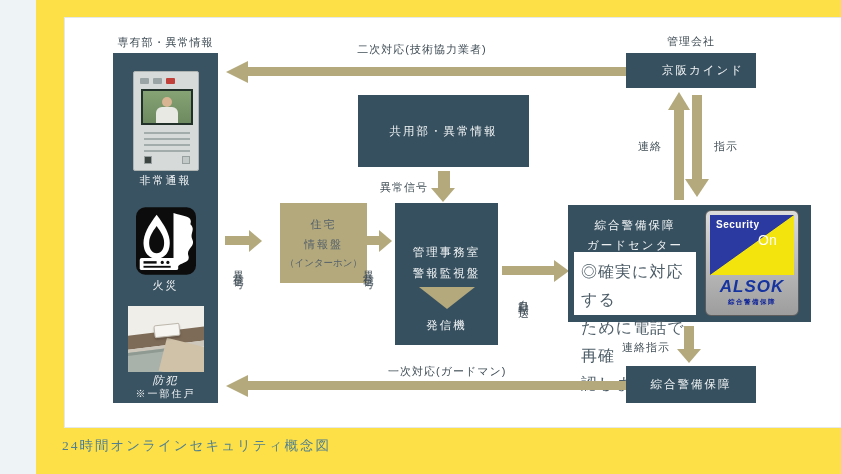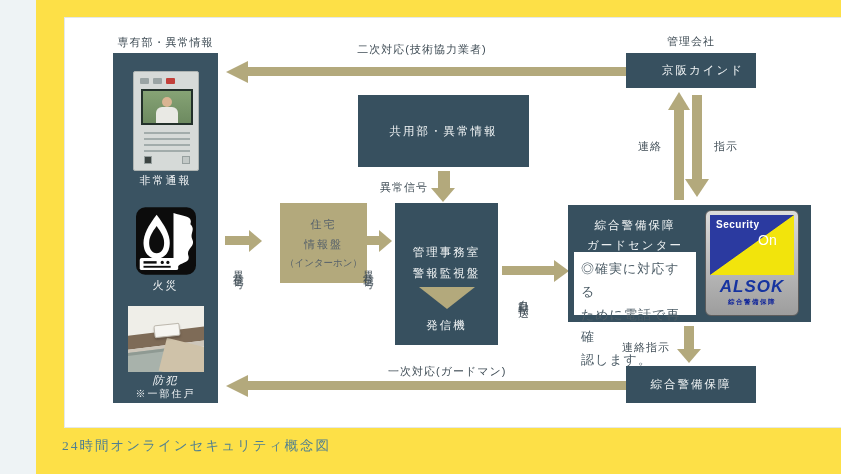--- a/index.html
+++ b/index.html
@@ -68,21 +68,21 @@
     display:flex; flex-direction:column; align-items:center; justify-content:center; gap:5px; color:#55606a; }
   .khaki-box .kl { font-size:11px; letter-spacing:2px; }
   .khaki-box .kl.small { font-size:9.5px; letter-spacing:0; }
 
   
   .kanri-tri { position:absolute; left:50%; transform:translateX(-50%); top:84px; width:0; height:0;
     border-left:28px solid transparent; border-right:28px solid transparent; border-top:22px solid #b3a97c; }
 
   
   .note-box { position:absolute; left:6px; top:47px; width:122px; height:63px; background:#ffffff;
-    color:#4c5c66; font-size:13px; letter-spacing:1px; padding:6px 7px; line-height:1.75; }
+    color:#4c5c66; font-size:16px; letter-spacing:1px; padding:6px 7px; line-height:1.75; }
   .sticker { position:absolute; left:137px; top:5px; width:94px; height:106px;
     background:linear-gradient(#dcdcdc,#9d9d9d); border:1px solid #5c5c5c; border-radius:6px; padding:4px; }
   .sticker-diag { position:relative; width:100%; height:60px;
     background:linear-gradient(to bottom right, #2b3aa0 49.6%, #f2e40c 50.4%); }
   .sticker-diag .sec { position:absolute; left:6px; top:4px; color:#ffffff; font-size:10px; font-weight:bold; letter-spacing:.5px; }
   .sticker-diag .on  { position:absolute; left:16px; top:17px; color:#ffffff; font-size:14px; font-weight:normal;padding-left:32px; }
   .sticker-logo { width:100%; height:34px; display:flex; flex-direction:column; align-items:center; justify-content:center; }
   .alsok-word { color:#1634a0; font-size:17px; font-weight:800; font-style:italic; letter-spacing:1px; line-height:1; }
   .alsok-sub { color:#10259a; font-size:6.5px; letter-spacing:1.5px; margin-top:3px; font-weight:bold; }
 

